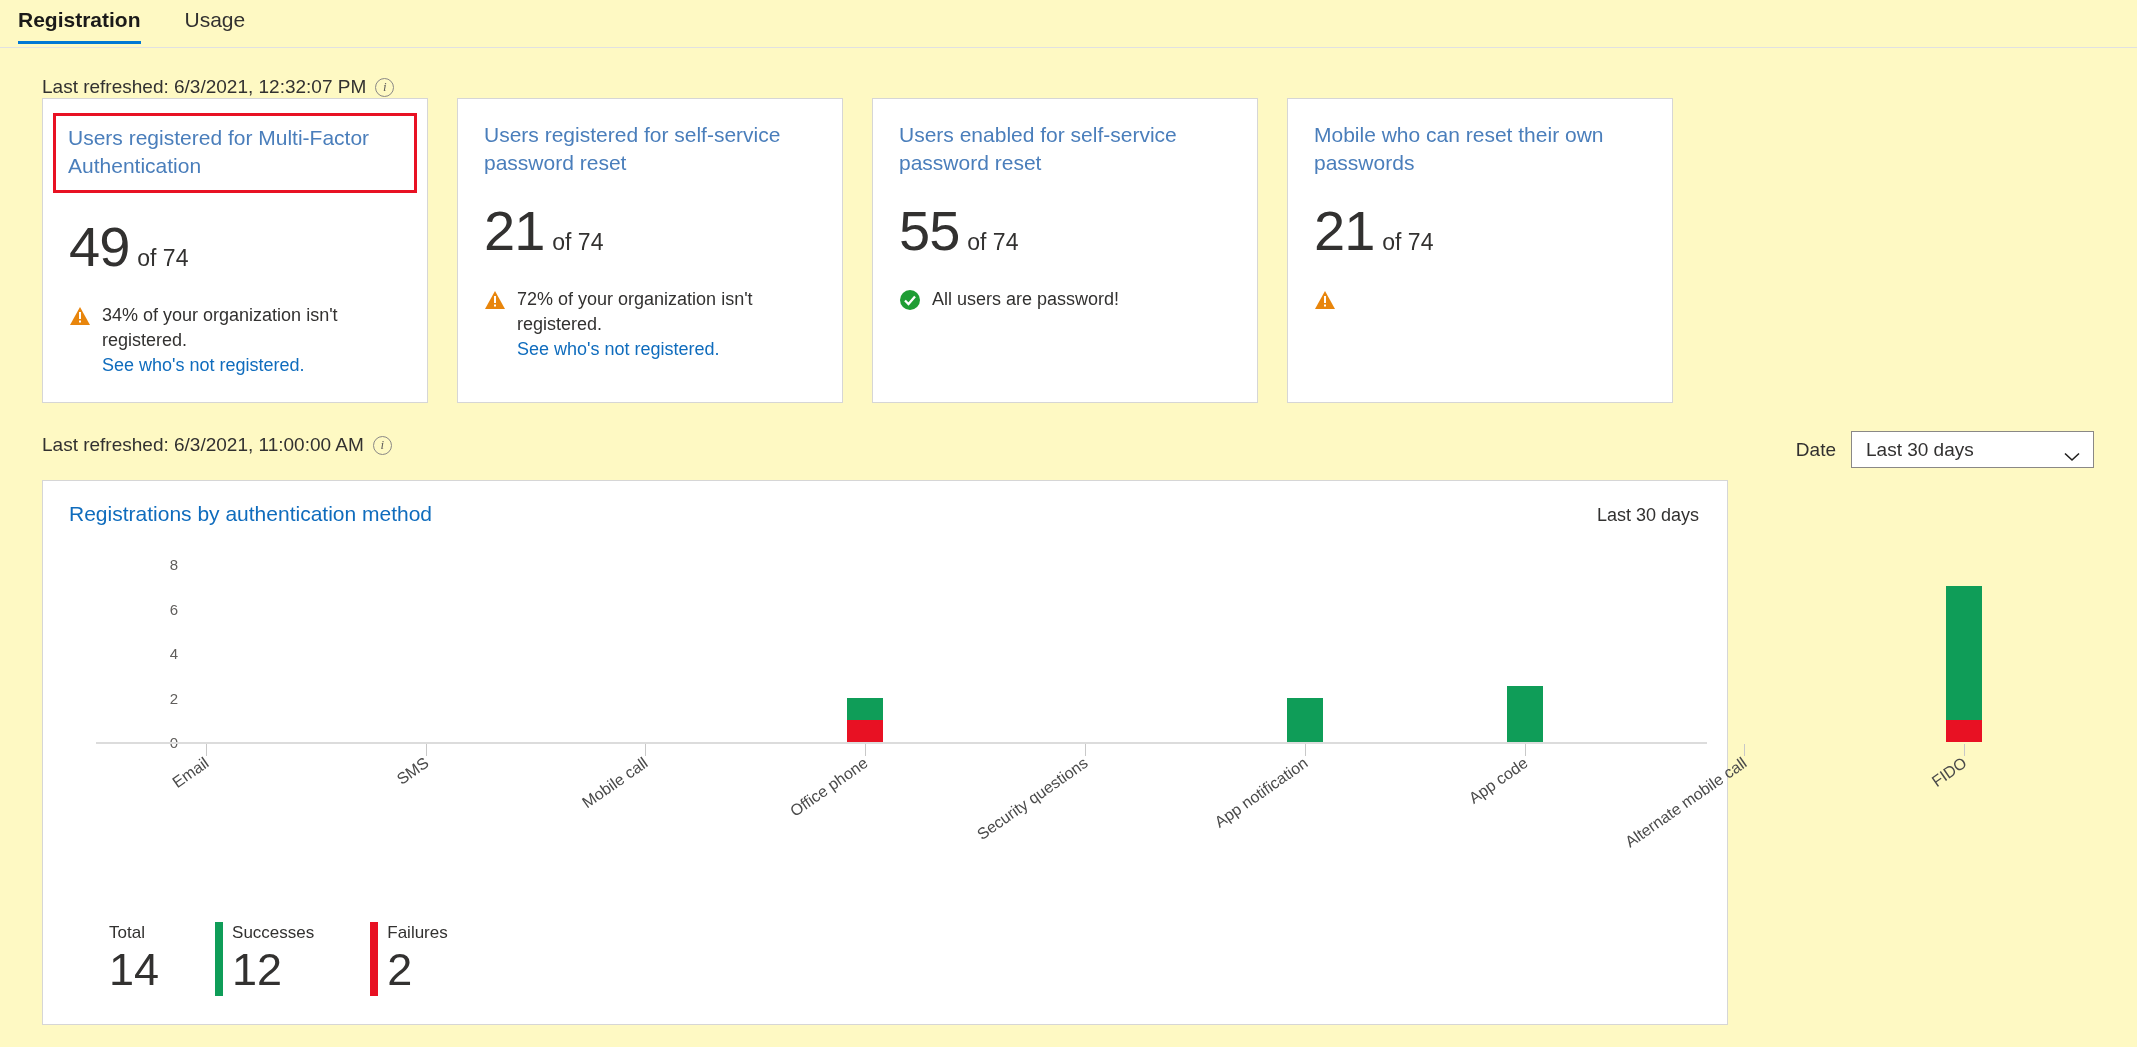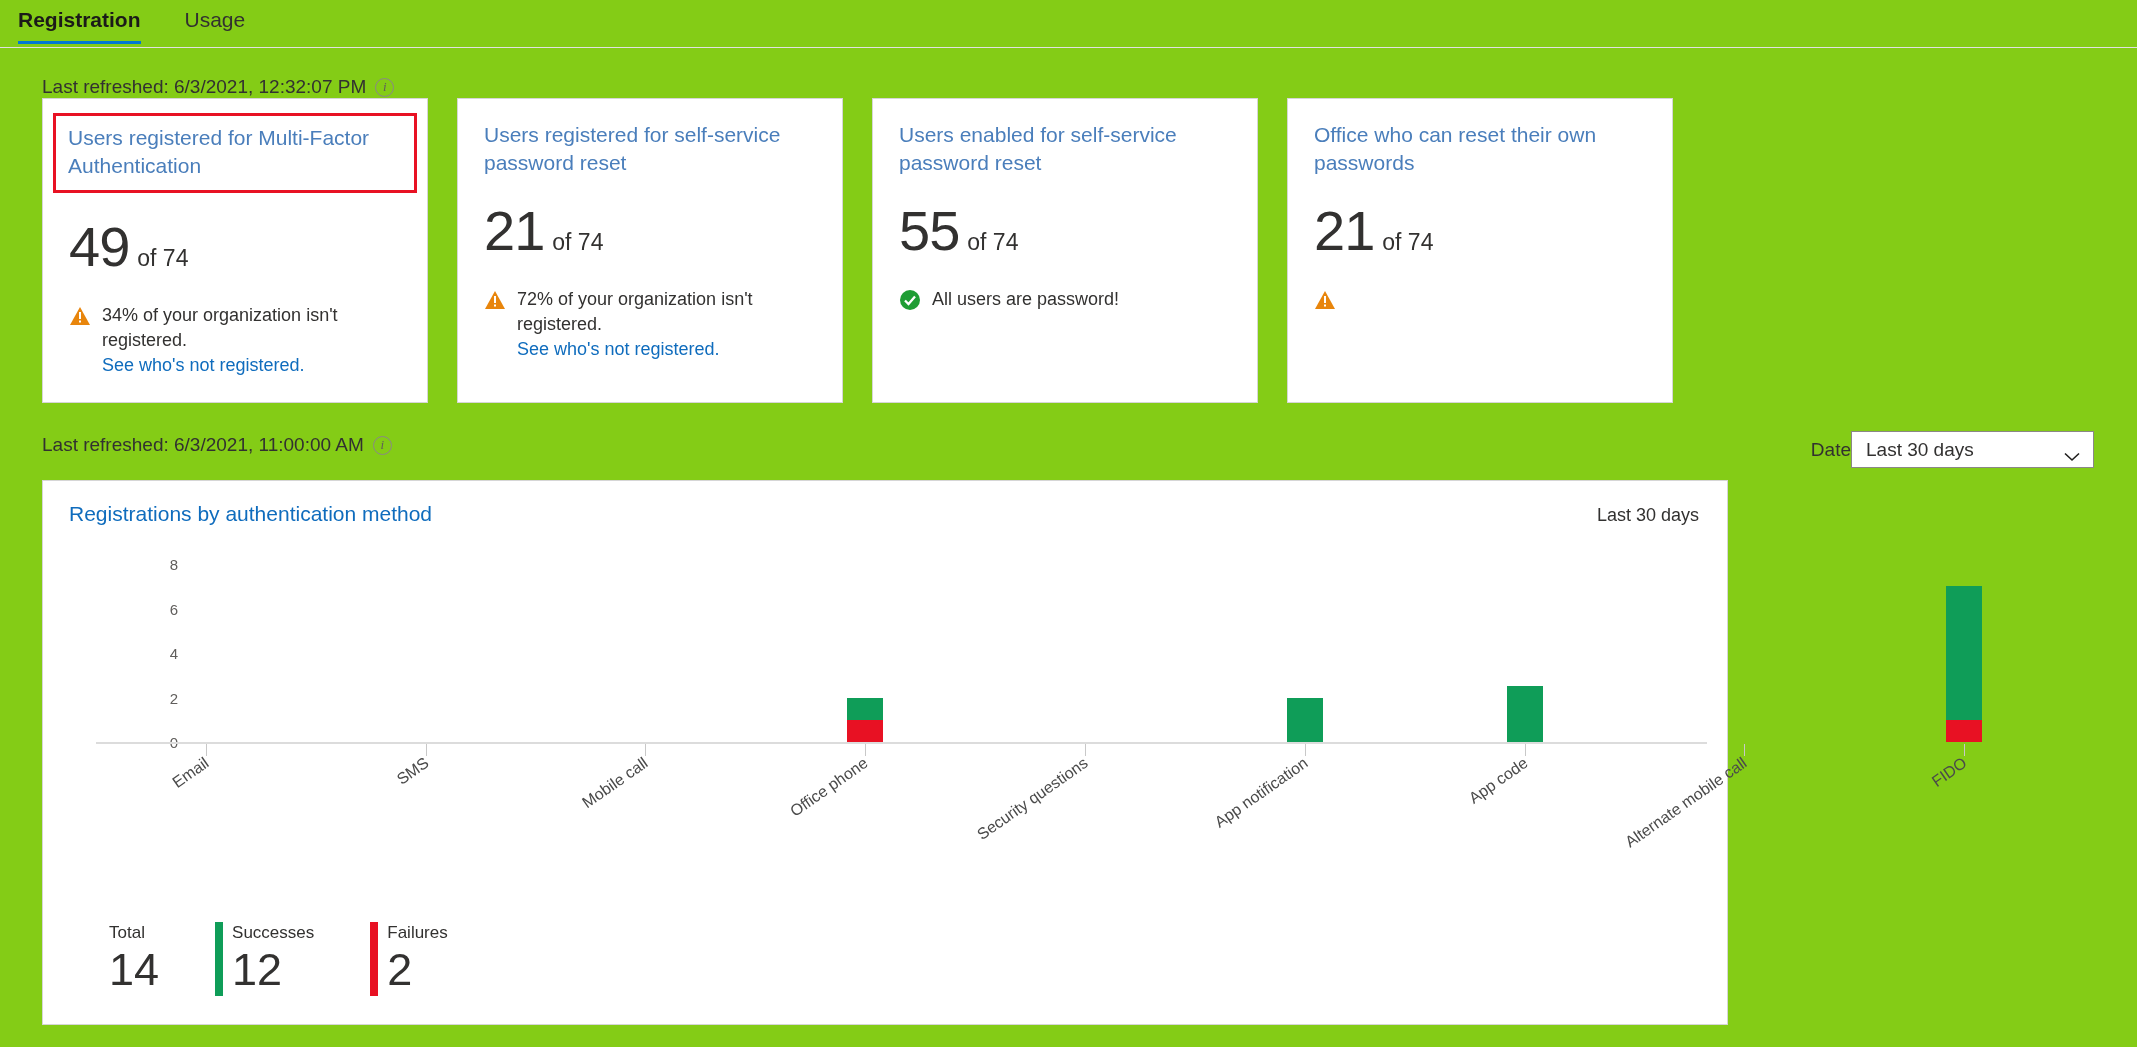--- a/index.html
+++ b/index.html
@@ -4,21 +4,21 @@
 <style>
   * { box-sizing: border-box; }
   html, body {
     margin: 0; padding: 0;
     width: 2137px; height: 1047px;
     background: #ffffff;
     font-family: "Liberation Sans", sans-serif;
     color: #323130;
     overflow: hidden;
   }
-  .page { position: relative; width: 2137px; height: 1047px; background:#84cc16; }
+  .page { position: relative; width: 2137px; height: 1047px; background:#fef9c3; }
 
   
   .tabbar {
     position: absolute; top: 0; left: 0; right: 0; height: 48px;
     display: flex; align-items: flex-start; padding-left: 14px;
     border-bottom: 1px solid #e1e1e1;
   }
   .tab {
     position: relative; padding: 8px 18px 12px 4px; margin-right: 22px;
     font-size: 21px; color: #323130; cursor: pointer; white-space: nowrap;
@@ -66,21 +66,21 @@
   .status-text { font-size: 18px; line-height: 25px; color: #323130; }
   .status-link { color: #0f6cbd; display: block; cursor: pointer; }
   .warn-icon {
     width: 22px; height: 20px; flex: 0 0 22px; margin-top: 3px; position: relative;
   }
   .ok-icon { width: 22px; height: 22px; flex: 0 0 22px; margin-top: 2px; }
 
   
   .date-area {
     position: absolute; top: 431px; right: 43px;
-    display: flex; align-items: center; 
+    display: flex; align-items: center; gap: 15px;
   }
   .date-label { font-size: 19px; color: #323130; }
   .date-select {
     width: 243px; height: 37px; border: 1px solid #8a8886; background: #fff;
     display: flex; align-items: center; justify-content: space-between;
     padding: 0 13px 0 14px; font-size: 19px; color: #323130; cursor: pointer;
   }
   .chev { width: 16px; height: 10px; }
 
   
@@ -203,21 +203,21 @@
               <polyline points="6,11.5 9.5,15 16,7.5" fill="none" stroke="#fff" stroke-width="2.3"></polyline>
             </svg>
         </span>
         <span class="status-text">
           <span>All users are password!</span>
         </span>
       </div>
     </div>
 
     <div class="card">
-      <div class="card-title">Office who can reset their own passwords</div>
+      <div class="card-title">Mobile who can reset their own passwords</div>
       <div class="bignum-row">
         <span class="bignum">21</span>
         <span class="ofnum">of 74</span>
       </div>
       <div class="status-row">
         <span class="warn-icon">
           <svg viewBox="0 0 22 20" width="22" height="20">
               <polygon points="11,1 21,19 1,19" fill="#e8850c"></polygon>
               <rect x="10" y="6" width="2" height="7" fill="#fff"></rect>
               <rect x="10" y="14.5" width="2" height="2" fill="#fff"></rect>

